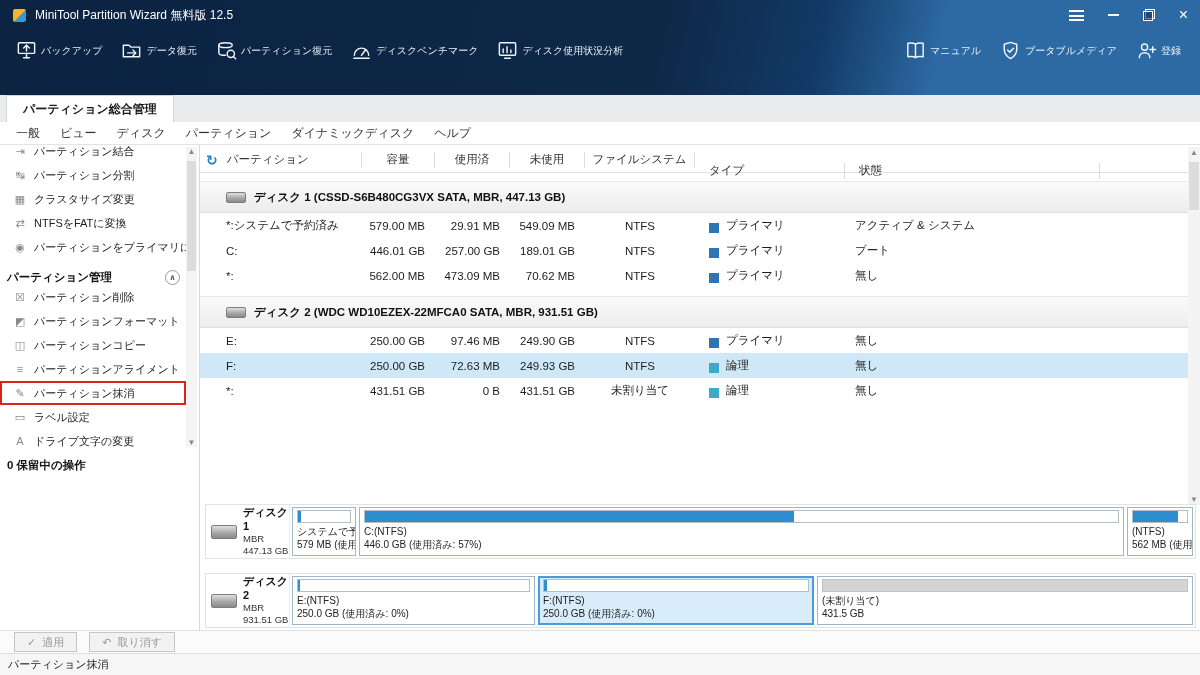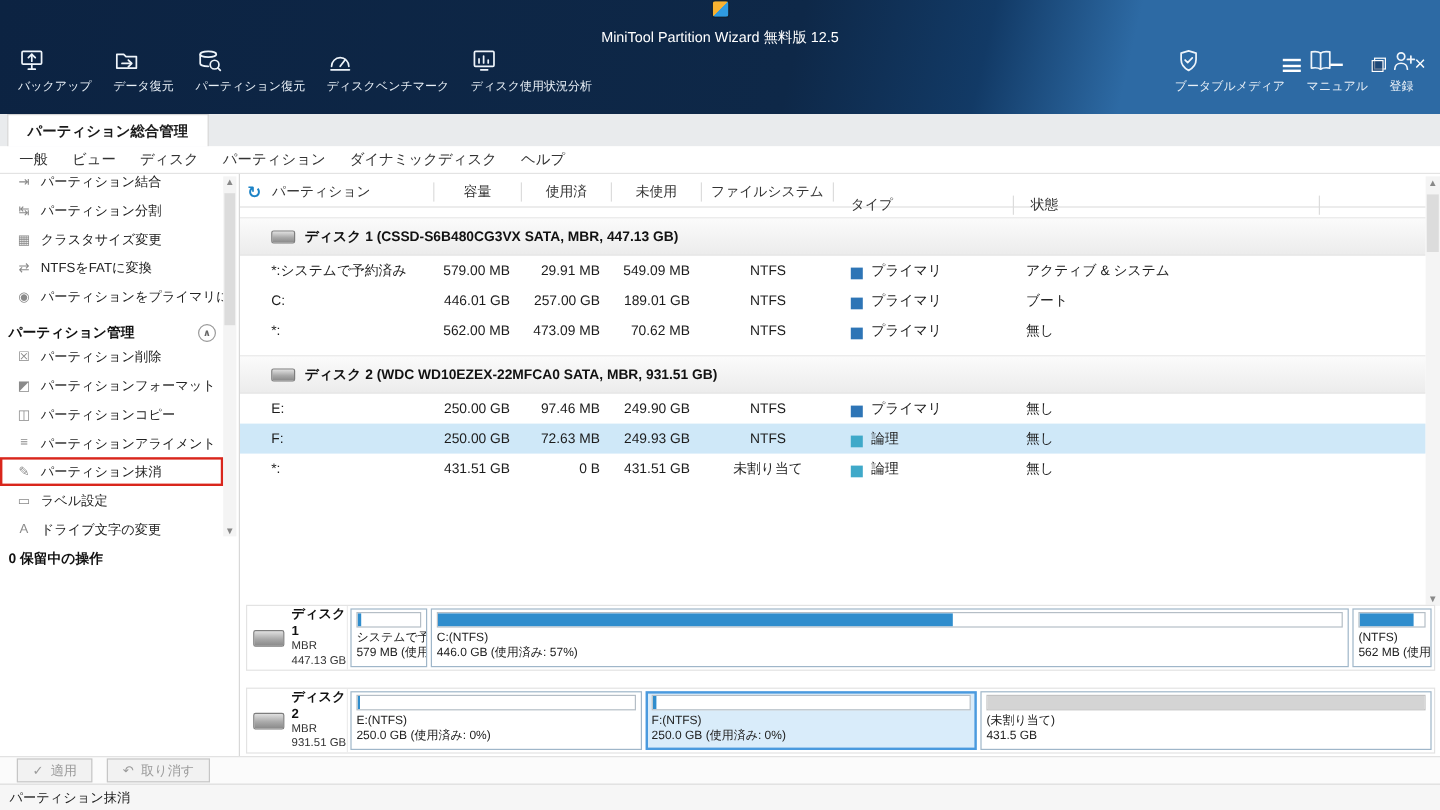--- a/index.html
+++ b/index.html
@@ -3,37 +3,37 @@
 <meta charset="utf-8">
 <style>
   * { box-sizing: border-box; margin: 0; padding: 0; }
   html,body { width:1200px; height:675px; overflow:hidden; }
   body { font-family:"Liberation Sans","DejaVu Sans",sans-serif; background:#fff; color:#1c1c1c; }
   .window { position:relative; width:1200px; height:675px; background:#fff; overflow:hidden; }
 
   
   .header { position:absolute; top:0; left:0; width:1200px; height:95px;
     background:linear-gradient(103deg,#0c2342 0%,#0e2848 55%,#123a66 68%,#2d6aa4 78%,#2d6aa4 100%); }
-  .titlebar { height:30px; display:flex; align-items:center; padding:0 12px; gap:8px;flex-direction:column; }
+  .titlebar { height:30px; display:flex; align-items:center; padding:0 12px; gap:8px; }
   .appicon { width:15px; height:15px; border-radius:3px; flex:none;
     background:linear-gradient(135deg,#f7b231 0 50%,#2f9be0 50% 100%); border:1px solid #123; }
   .title { color:#fff; font-size:12px; white-space:nowrap; }
   .wincontrols { margin-left:auto; display:flex; align-items:center; gap:24px; }
   .ic-menu { width:15px; height:11px; border-top:2px solid #fff; border-bottom:2px solid #fff; position:relative; cursor:pointer; }
   .ic-menu::before { content:""; position:absolute; left:0; right:0; top:3px; height:2px; background:#fff; }
   .ic-min { width:11px; height:2px; background:#fff; cursor:pointer; }
   .ic-restore { position:relative; width:12px; height:12px; cursor:pointer; }
   .ic-restore::before { content:""; position:absolute; top:0; right:0; width:8px; height:8px; border:1px solid #fff; }
   .ic-restore::after { content:""; position:absolute; bottom:0; left:0; width:8px; height:8px; border:1px solid #fff; background:rgba(20,50,90,.6); }
   .ic-close { color:#fff; font-size:16px; line-height:12px; cursor:pointer; }
 
   .toolbar { height:65px; display:flex; align-items:flex-start; padding:4px 10px 0 6px; }
   .tgroup { display:flex; }
   .tgroup.right { margin-left:auto; }
-  .titem { display:flex; flex-direction:column; align-items:flex-start; gap:3px; padding:5px 9px 2px 9px;
+  .titem { display:flex; flex-direction:row; align-items:center; gap:3px; padding:5px 9px 2px 9px;
     color:#e9f0f7; font-size:10px; white-space:nowrap; cursor:pointer; }
   .titem svg { width:23px; height:23px; }
   .titem svg * { stroke:#eef4fa; fill:none; stroke-width:1.5; stroke-linecap:round; stroke-linejoin:round; }
 
   
   .tabrow { position:absolute; top:95px; left:0; width:1200px; height:27px; background:#e9ebed; border-bottom:0; }
   .tab { display:inline-flex; align-items:center; height:27px; margin-left:6px; padding:0 16px;
     background:#fff; border:1px solid #d4d4d4; border-bottom:none; font-size:12px; font-weight:bold; color:#1a1a1a; cursor:pointer; }
 
   
@@ -180,31 +180,31 @@
               <line x1="11.5" y1="14" x2="11.5" y2="8"></line>
               <line x1="15.5" y1="14" x2="15.5" y2="11.5"></line>
               <line x1="9" y1="20" x2="15" y2="20"></line>
             </svg>
           <span>ディスク使用状況分析</span>
         </div>
       </div>
       <div class="tgroup right">
         <div class="titem">
           <svg viewBox="0 0 24 24">
+              <path d="M12 5.5C10 4 7 4 4 4.5v14c3-.5 6-.5 8 1 2-1.5 5-1.5 8-1v-14c-3-.5-6-.5-8 1z"></path>
+              <line x1="12" y1="5.5" x2="12" y2="19"></line>
+            </svg>
+          <span>マニュアル</span>
+        </div>
+        <div class="titem">
+          <svg viewBox="0 0 24 24">
               <path d="M12 3.5l6.5 2v5.5c0 4.5-2.8 7.5-6.5 9.5-3.7-2-6.5-5-6.5-9.5V5.5z"></path>
               <polyline points="9,11.5 11.2,13.7 15.2,9.7"></polyline>
             </svg>
           <span>ブータブルメディア</span>
-        </div>
-        <div class="titem">
-          <svg viewBox="0 0 24 24">
-              <path d="M12 5.5C10 4 7 4 4 4.5v14c3-.5 6-.5 8 1 2-1.5 5-1.5 8-1v-14c-3-.5-6-.5-8 1z"></path>
-              <line x1="12" y1="5.5" x2="12" y2="19"></line>
-            </svg>
-          <span>マニュアル</span>
         </div>
         <div class="titem">
           <svg viewBox="0 0 24 24">
               <circle cx="10" cy="8.5" r="3.2"></circle>
               <path d="M4.5 19.5c0-3 2.3-5.2 5.5-5.2s5.5 2.2 5.5 5.2"></path>
               <line x1="18.5" y1="8" x2="18.5" y2="14"></line>
               <line x1="15.5" y1="11" x2="21.5" y2="11"></line>
             </svg>
           <span>登録</span>
         </div>

